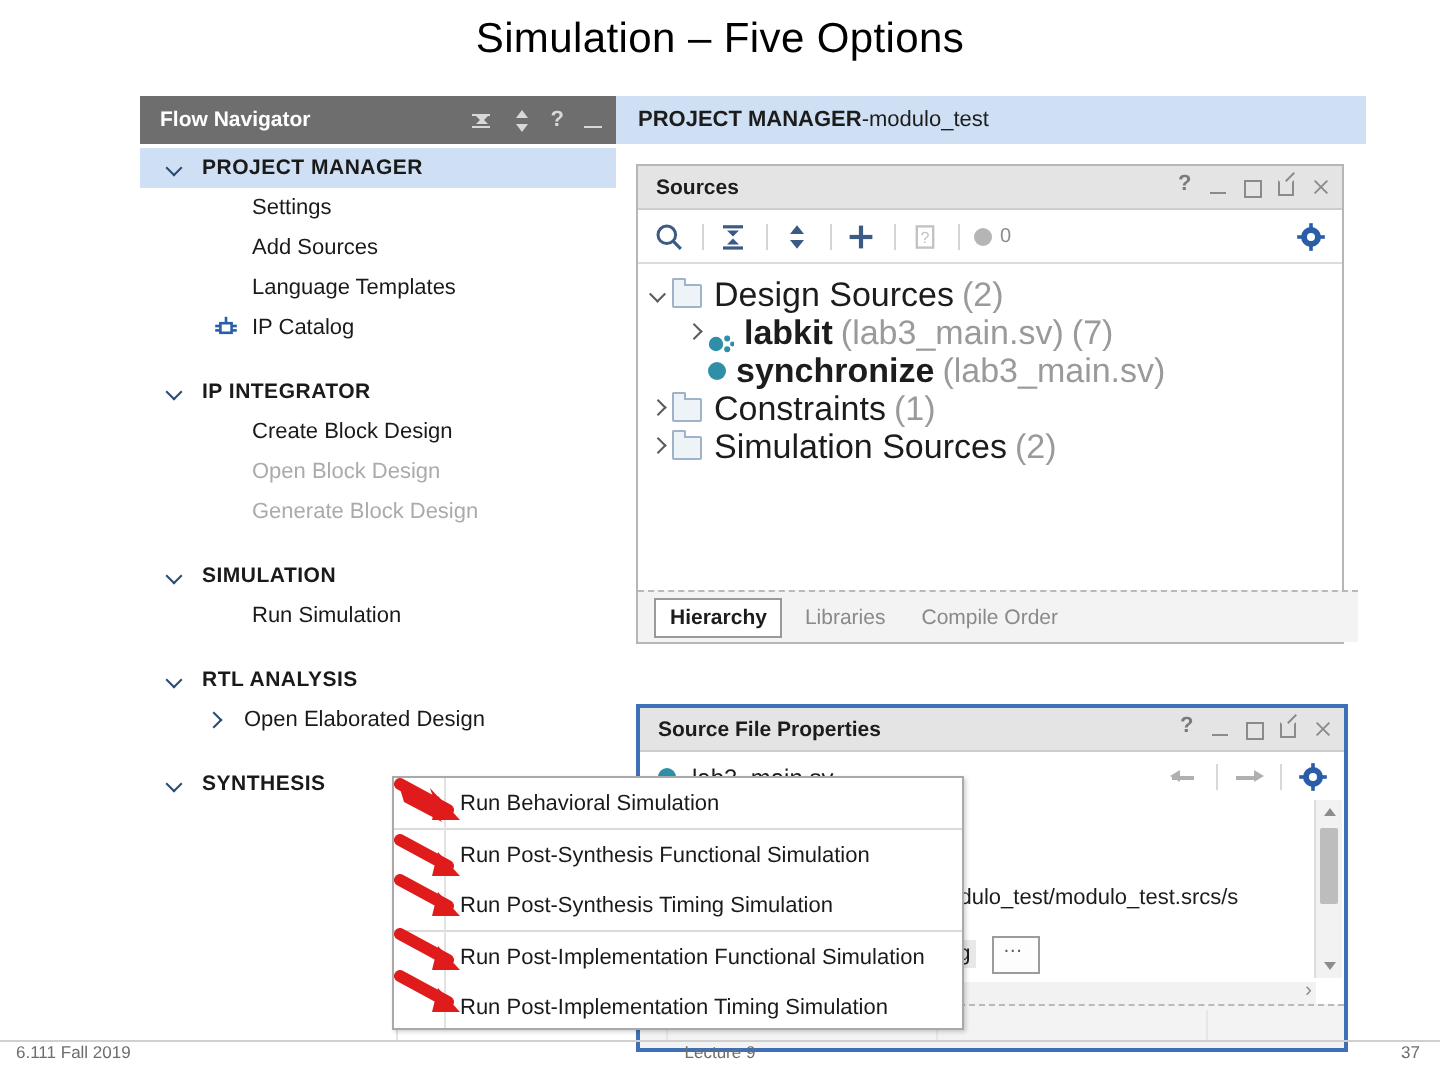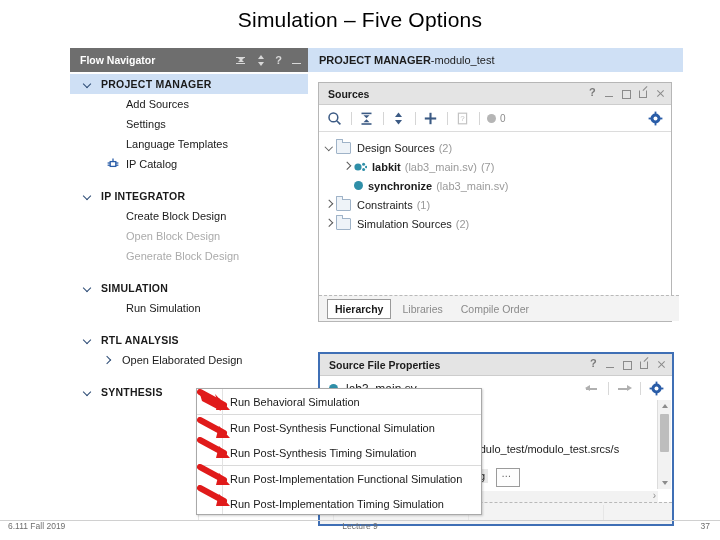--- a/index.html
+++ b/index.html
@@ -178,21 +178,21 @@
   #sources-toolbar {
     height: 26px; display:flex; align-items:center;
     padding: 0 8px 0 8px; border-bottom:1px solid #dcdcdc; background:#ffffff;
   }
   .tb-ic { width:15px; height:15px; margin-right:2px; position:relative; color:#3b5a84; }
   .tb-sep { width:1px; height:13px; background:#d5d5d5; margin: 0 7px; }
   .tb-count { display:flex; align-items:center; gap:4px; font-size:10px; color:#8c8c8c; }
   .dot-grey { width:9px;height:9px;border-radius:50%;background:#b5b5b5; display:inline-block;}
   .tb-spring { flex:1; }
 
-  .tree { padding: 6px 0 0 0; font-size: 11px; color:#1c1c1c;text-align:center; }
+  .tree { padding: 6px 0 0 0; font-size: 17px; color:#1c1c1c;text-align:center; }
   .tree-row { display:flex; align-items:center; height:19px; }
   .tree-row .tchev { width:13px; flex:none; display:flex; justify-content:center; }
   .tchev i { display:inline-block; width:7px;height:7px; position:relative; }
   .tchev i::before{
     content:""; position:absolute; left:0; top:0; width:4.5px;height:4.5px;
     border-right:1.5px solid #5b5b5b; border-bottom:1.5px solid #5b5b5b;
     transform: rotate(45deg);
   }
   .tchev i.right::before{ transform: rotate(-45deg); }
   .folder {
@@ -333,26 +333,26 @@
         </span>
       </div>
 
       <div class="nav-body">
 
         <div class="nav-section active">
           <span class="chev"></span>
           <span>PROJECT MANAGER</span>
         </div>
         <div class="nav-item">
+          <span class="itemicon"><span class="gear"></span></span>
+          <span class="lbl">Settings</span>
+        </div>
+        <div class="nav-item">
           <span class="itemicon"></span>
           <span class="lbl">Add Sources</span>
-        </div>
-        <div class="nav-item">
-          <span class="itemicon"><span class="gear"></span></span>
-          <span class="lbl">Settings</span>
         </div>
         <div class="nav-item">
           <span class="itemicon"></span>
           <span class="lbl">Language Templates</span>
         </div>
         <div class="nav-item">
           <span class="itemicon">
             <svg width="14" height="14" viewBox="0 0 14 14">
               <rect x="4.2" y="4.6" width="5.6" height="4.8" fill="none" stroke="#2a5da8" stroke-width="1.3"></rect>
               <line x1="7" y1="1.4" x2="7" y2="4.6" stroke="#2a5da8" stroke-width="1.3"></line>

